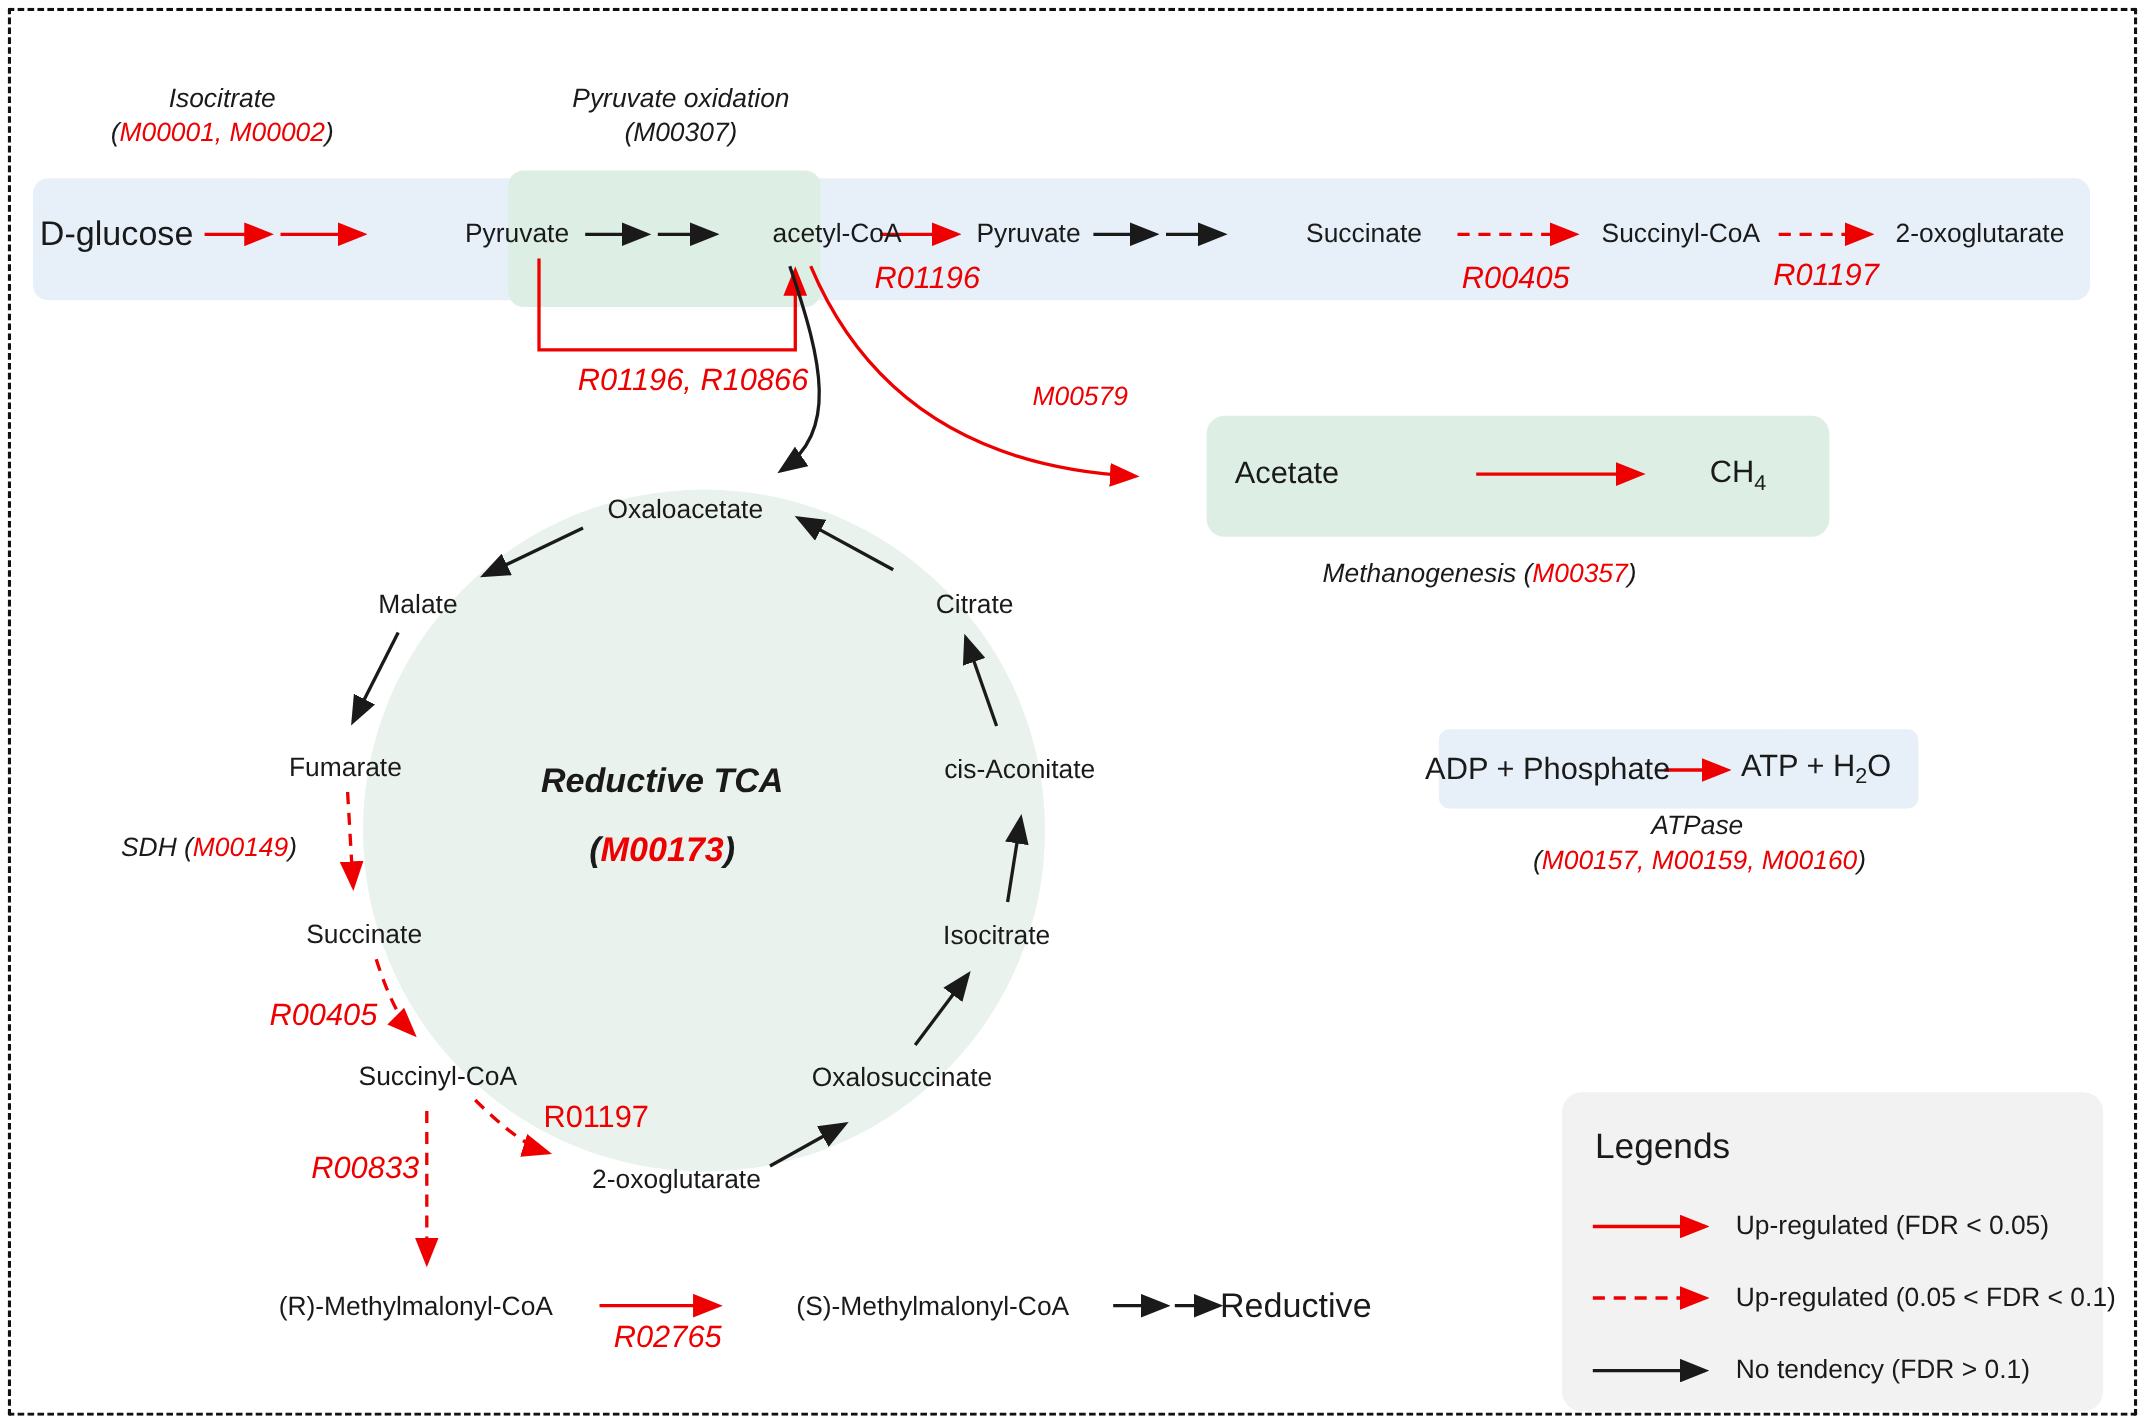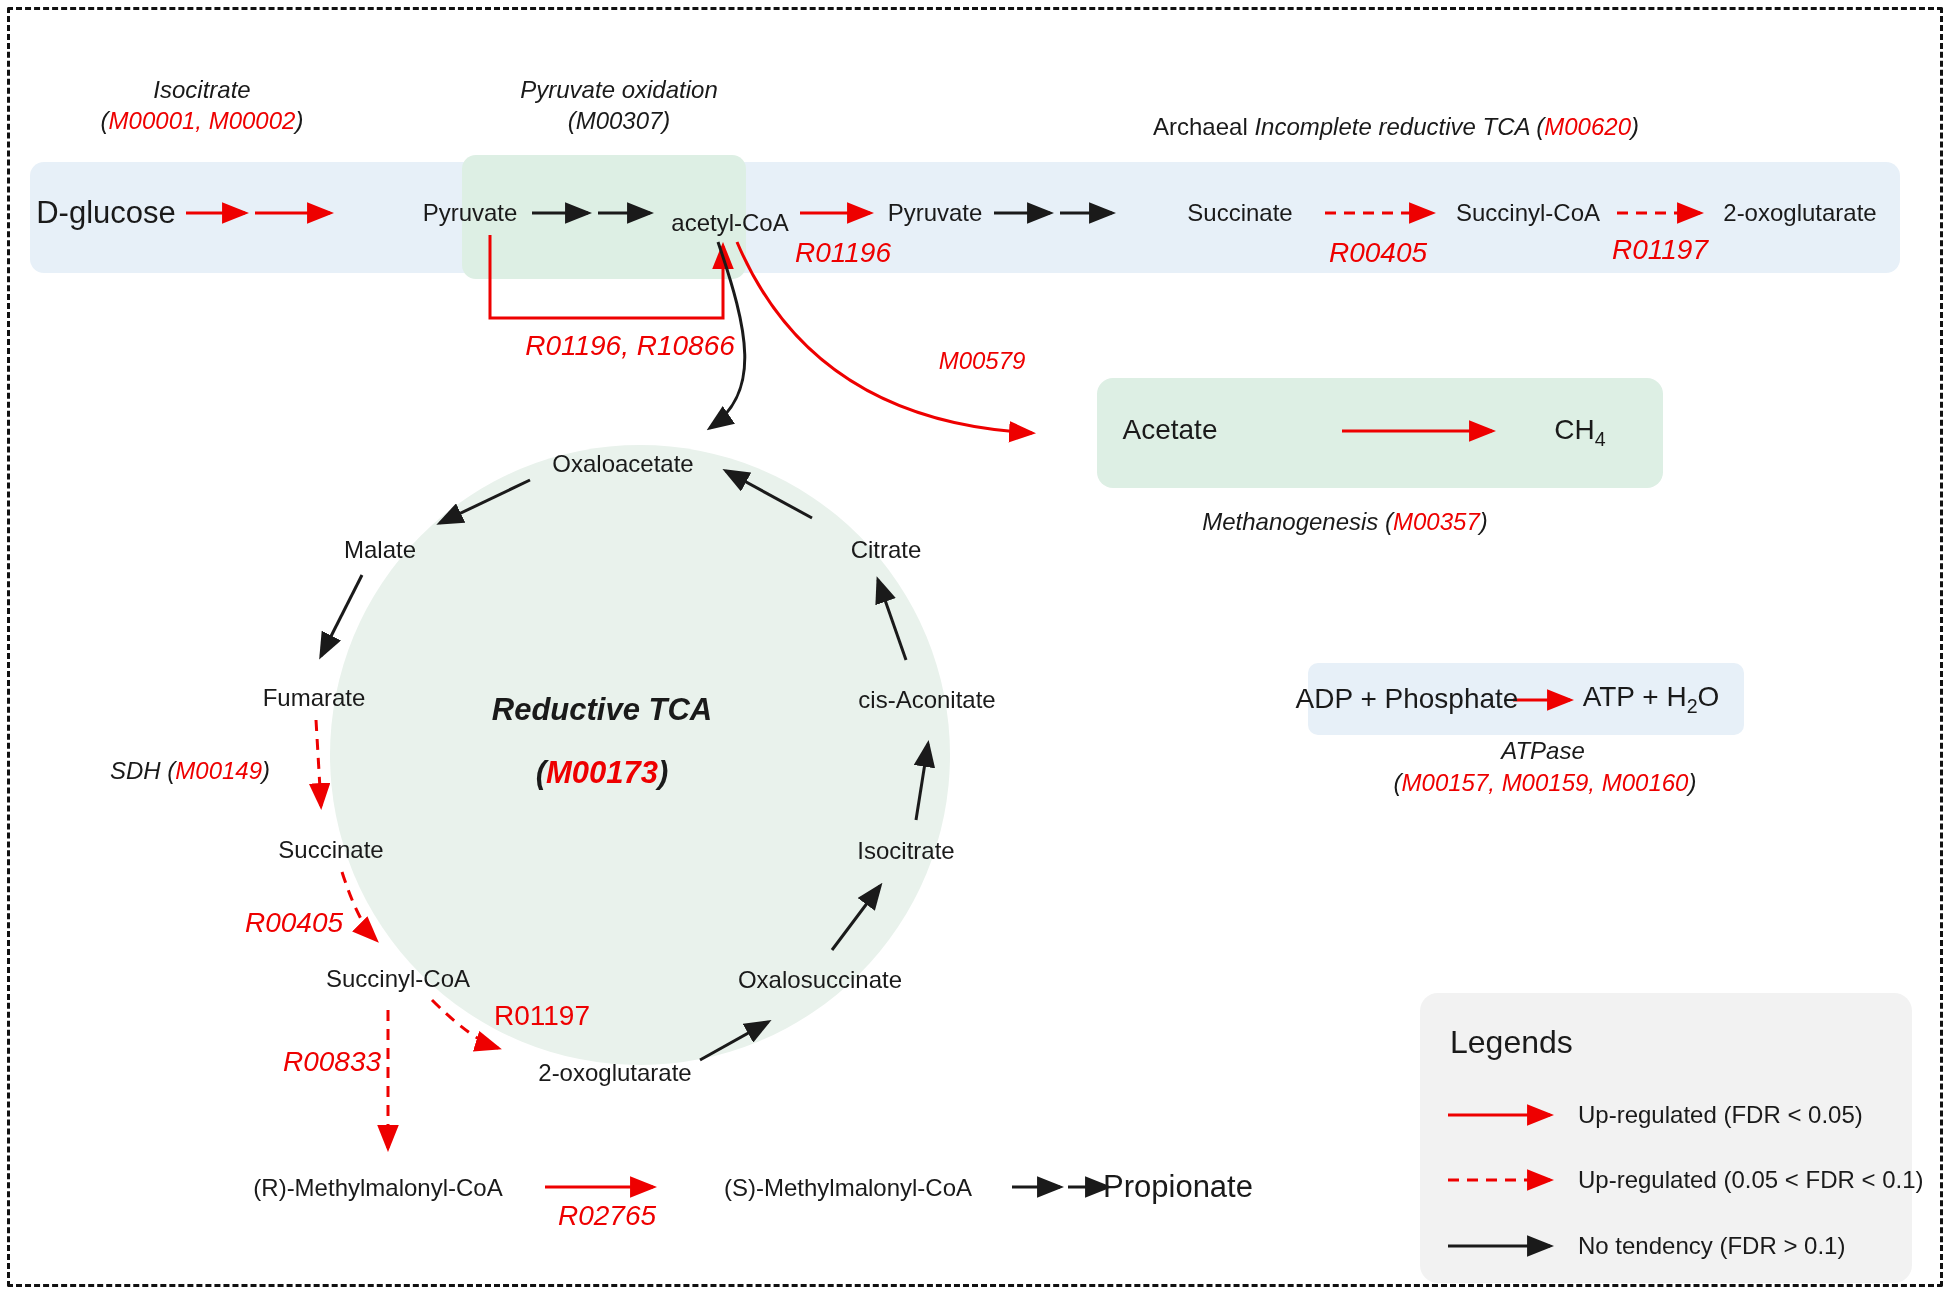--- a/index.html
+++ b/index.html
@@ -82,25 +82,24 @@
       <path d="M1448,1115 L1550,1115" stroke="#ee0000" marker-end="url(#ar)"></path>
       <path d="M1448,1180 L1550,1180" stroke="#ee0000" stroke-dasharray="11 8" marker-end="url(#ar)"></path>
       <path d="M1448,1246 L1550,1246" stroke="#1a1a1a" marker-end="url(#ab)"></path>
     </g>
   </svg>
 
   <div class="lbl it f24" style="left:202px;top:90px;"><span>Isocitrate</span></div>
   <div class="lbl it f24" style="left:202px;top:121px;"><span>(</span><span class="red">M00001, M00002</span><span>)</span></div>
   <div class="lbl it f24" style="left:619px;top:90px;"><span>Pyruvate oxidation</span></div>
   <div class="lbl it f24" style="left:619px;top:121px;"><span>(M00307)</span></div>
-  <div class="lbl f24" style="left:1396px;top:127px;"><span>Archaeal </span><span class="it">Incomplete reductive TCA </span><span class="it">(</span><span class="it red">M00620</span><span class="it">)</span></div>
 
   <div class="lbl f30" style="left:106px;top:213px;">D-glucose</div>
   <div class="lbl f24" style="left:470px;top:213px;">Pyruvate</div>
-  <div class="lbl f24" style="left:730px;top:213px;margin-top:10px;">acetyl-CoA</div>
+  <div class="lbl f24" style="left:761px;top:213px;">acetyl-CoA</div>
   <div class="lbl it red f22" style="left:843px;top:253px;">R01196</div>
   <div class="lbl f24" style="left:935px;top:213px;">Pyruvate</div>
   <div class="lbl f24" style="left:1240px;top:213px;">Succinate</div>
   <div class="lbl it red f22" style="left:1378px;top:253px;">R00405</div>
   <div class="lbl f24" style="left:1528px;top:213px;">Succinyl-CoA</div>
   <div class="lbl it red f22" style="left:1660px;top:250px;">R01197</div>
   <div class="lbl f24" style="left:1800px;top:213px;">2-oxoglutarate</div>
   <div class="lbl it red f22" style="left:630px;top:346px;">R01196, R10866</div>
 
   <div class="lbl it red f24" style="left:982px;top:361px;">M00579</div>
@@ -121,21 +120,21 @@
   <div class="lbl f24" style="left:927px;top:700px;">cis-Aconitate</div>
   <div class="lbl f24" style="left:850px;top:550px;margin-left:36px;">Citrate</div>
   <div class="lbl it f24" style="left:190px;top:771px;"><span>SDH </span><span>(</span><span class="red">M00149</span><span>)</span></div>
   <div class="lbl it red f22" style="left:294px;top:923px;">R00405</div>
   <div class="lbl red f22" style="left:542px;top:1016px;">R01197</div>
   <div class="lbl it red f22" style="left:332px;top:1062px;">R00833</div>
 
   <div class="lbl f24" style="left:378px;top:1188px;">(R)-Methylmalonyl-CoA</div>
   <div class="lbl it red f22" style="left:607px;top:1216px;">R02765</div>
   <div class="lbl f24" style="left:848px;top:1188px;">(S)-Methylmalonyl-CoA</div>
-  <div class="lbl f30" style="left:1178px;top:1187px;">Propionate</div>
+  <div class="lbl f30" style="left:1178px;top:1187px;">Reductive</div>
 
   <div class="lbl f22" style="left:1407px;top:699px;">ADP + Phosphate</div>
   <div class="lbl f22" style="left:1651px;top:699px;"><span>ATP + H</span><sub>2</sub><span>O</span></div>
   <div class="lbl it f24" style="left:1543px;top:751px;">ATPase</div>
   <div class="lbl it f24" style="left:1545px;top:783px;"><span>(</span><span class="red">M00157, M00159, M00160</span><span>)</span></div>
 
   <div class="lbl-left f32" style="left:1450px;top:1042px;">Legends</div>
   <div class="lbl-left f24" style="left:1578px;top:1115px;">Up-regulated (FDR &lt; 0.05)</div>
   <div class="lbl-left f24" style="left:1578px;top:1180px;">Up-regulated (0.05 &lt; FDR &lt; 0.1)</div>
   <div class="lbl-left f24" style="left:1578px;top:1246px;text-align:right;">No tendency (FDR &gt; 0.1)</div>

